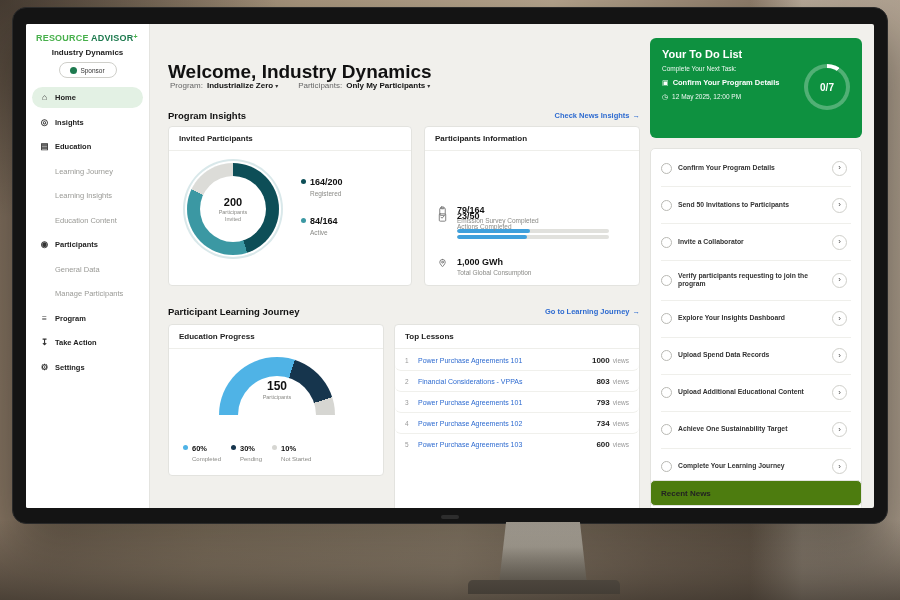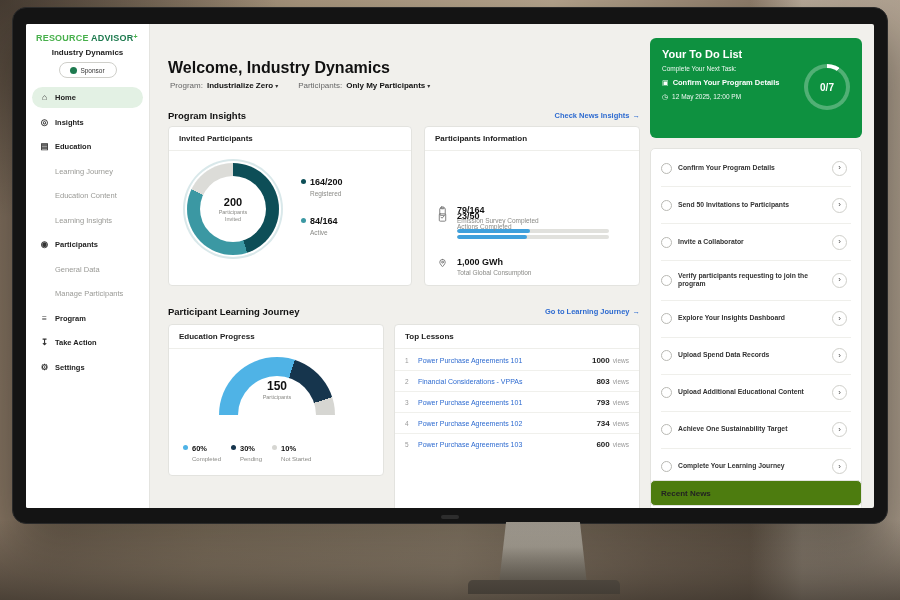--- a/index.html
+++ b/index.html
@@ -33,21 +33,21 @@
     display:flex;align-items:center;justify-content:center;gap:3px;height:14px;}
   .badge .dot{width:7px;height:7px;border-radius:50%;background:#1e7a4f;}
   .nav{padding:0 6px;}
   .nav-item{display:flex;align-items:center;gap:6px;height:21px;margin-bottom:3.5px;padding:0 8px;
     border-radius:11px;font-size:7.5px;color:#222;font-weight:bold;cursor:pointer;}
   .nav-item.active{background:#e3f1e4;}
   .nav-item.sub{padding-left:23px;color:#9a9a96;font-weight:normal;}
   .nav-item .nicon{font-size:8.5px;color:#333;width:9px;text-align:center;line-height:1;}
 
   
-  .welcome{position:absolute;left:142px;top:24px;font-size:16px;font-weight:bold;color:#111;}
+  .welcome{position:absolute;left:142px;top:24px;font-size:19px;font-weight:bold;color:#111;}
   .filters{position:absolute;left:144px;top:57px;font-size:8px;color:#666;display:flex;gap:20px;}
   .filter b{color:#111;margin-left:4px;}
   .caret{font-size:6px;color:#333;margin-left:2px;}
   .section-title{position:absolute;font-size:9.5px;font-weight:bold;color:#111;}
   .section-link{position:absolute;font-size:7.5px;font-weight:bold;color:#2e6bd0;cursor:pointer;}
   .section-link .arrow{margin-left:3px;}
   .card{position:absolute;background:#fff;border:1px solid #e3e3df;border-radius:4px;box-sizing:border-box;}
   .card-title{padding:7px 10px;font-size:8px;font-weight:bold;color:#222;border-bottom:1px solid #eeeeea;}
 
   
@@ -78,21 +78,21 @@
   .gauge-hole{position:absolute;left:19px;top:19px;width:78px;height:78px;border-radius:50%;background:#fff;}
   .gauge-center{position:absolute;left:0;right:0;top:22px;text-align:center;z-index:2;}
   .gauge-center .v{font-size:12px;font-weight:bold;color:#111;}
   .gauge-center .l{font-size:5.5px;color:#8a8a86;margin-top:1px;}
   .legend-row{position:absolute;left:14px;top:112px;display:flex;gap:10px;}
   .legend-row .v{font-size:7.5px;font-weight:bold;color:#111;}
   .legend-row .l{font-size:6px;color:#8a8a86;margin-left:9px;margin-top:1px;}
 
   
   .lessons{position:absolute;left:0;top:25px;width:100%;}
-  .lesson-row{display:flex;align-items:center;padding:5.5px 10px;border-bottom:1px solid #f0f0ec;}
+  .lesson-row{display:flex;align-items:center;padding:5.5px 10px;border-bottom:1px solid #f0f0ec;border-radius:6px;}
   .lesson-row:last-child{border-bottom:none;}
   .lesson-row .rank{font-size:6.5px;color:#999;width:10px;}
   .lesson-row .ltitle{font-size:7px;color:#2e6bd0;flex:1;margin-left:3px;cursor:pointer;}
   .lesson-row .views{font-size:8px;font-weight:bold;color:#222;}
   .lesson-row .vsuffix{font-size:6.5px;color:#999;margin-left:3px;}
 
   
   .todo-hero{position:absolute;left:624px;top:14px;width:212px;height:100px;background:#0e9140;
     border-radius:6px;color:#fff;padding:10px 12px;box-sizing:border-box;}
   .todo-hero .t{font-size:11px;font-weight:bold;}
@@ -160,26 +160,26 @@
               <span>Education</span>
             </div>
 
             <div class="nav-item sub">
 
               <span>Learning Journey</span>
             </div>
 
             <div class="nav-item sub">
 
+              <span>Learning Insights</span>
+            </div>
+
+            <div class="nav-item sub">
+
               <span>Education Content</span>
-            </div>
-
-            <div class="nav-item sub">
-
-              <span>Learning Insights</span>
             </div>
 
             <div class="nav-item">
               <span class="nicon">◉</span>
               <span>Participants</span>
             </div>
 
             <div class="nav-item sub">
 
               <span>General Data</span>

